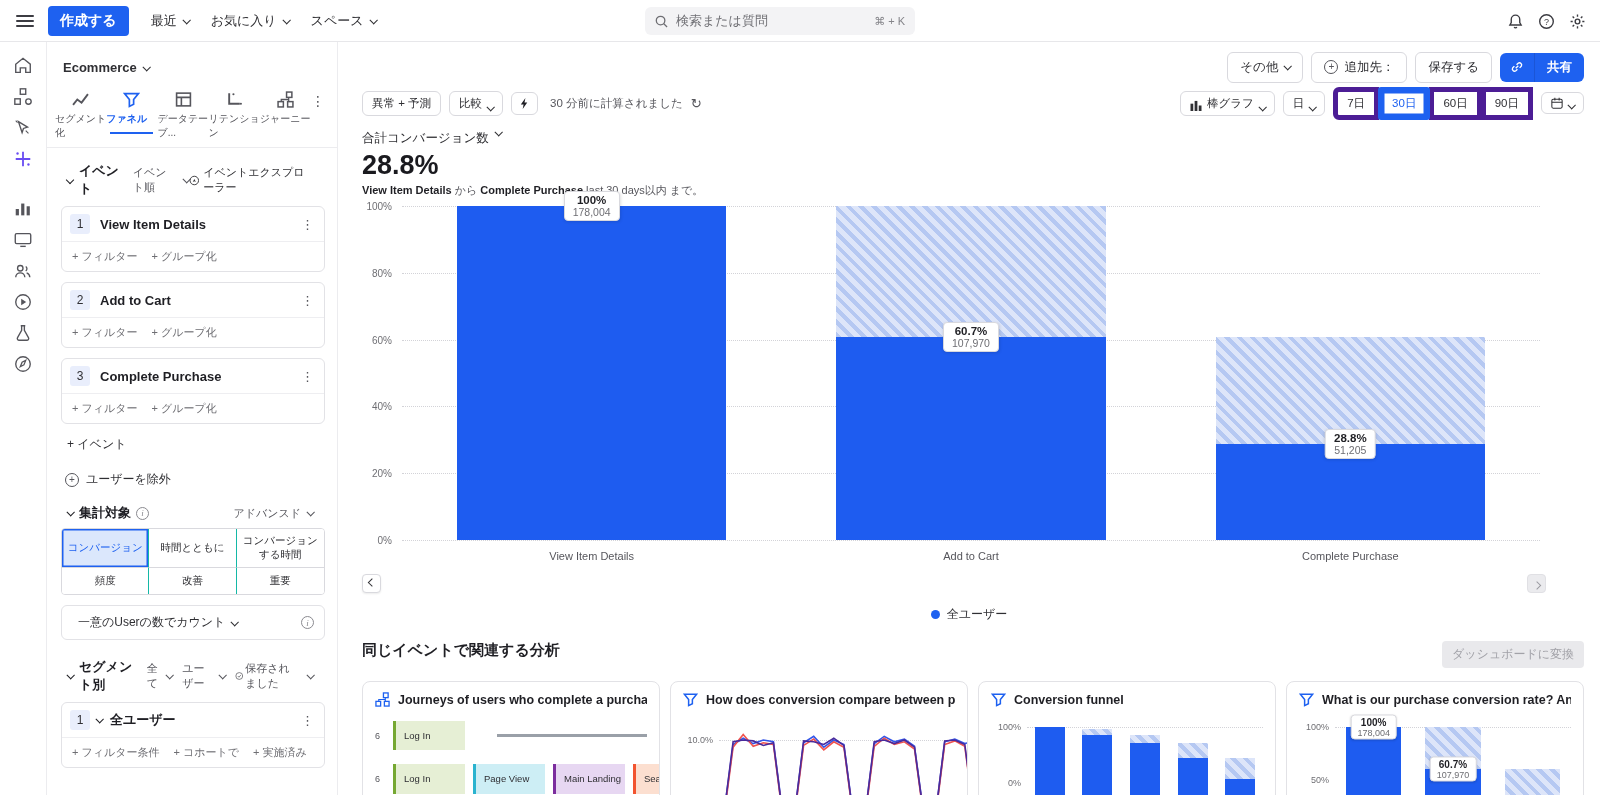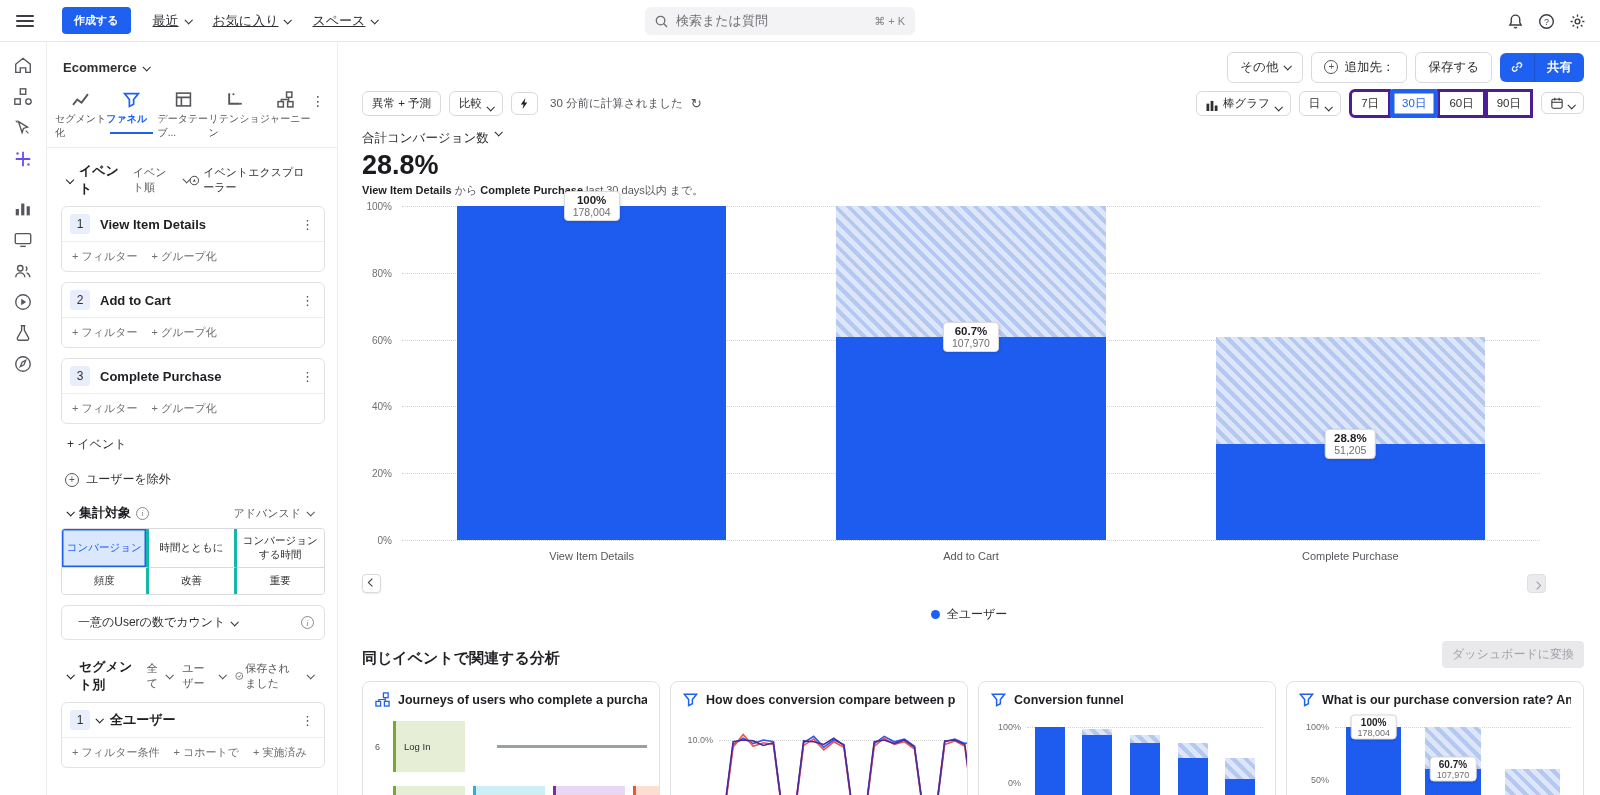--- a/index.html
+++ b/index.html
@@ -2,23 +2,23 @@
 <html><head>
 <meta charset="utf-8">
 <style>
   * { margin:0; padding:0; box-sizing:border-box; }
   html,body { width:1600px; height:795px; overflow:hidden; background:#fff;
     font-family:"Liberation Sans","DejaVu Sans",sans-serif; color:#1f1f24; }
   .topnav { position:absolute; left:0; top:0; width:1600px; height:42px; background:#fff;
     border-bottom:1px solid #e7e7ea; display:flex; align-items:center; z-index:20; }
   .hamburger { width:18px; height:12px; margin-left:16px; display:flex; flex-direction:column; justify-content:space-between; cursor:pointer;}
   .hamburger span{display:block;height:2px;background:#3c3c42;border-radius:1px;}
-  .create-btn { margin-left:28px; background:#1e61f0; color:#fff; font-size:11px; font-weight:bold;
+  .create-btn { margin-left:14px; background:#1e61f0; color:#fff; font-size:14px; font-weight:bold;
     border:none; border-radius:4px; padding:6px 12px; cursor:pointer;}
-  .nav-menu { margin-left:22px; font-size:13px; color:#2f2f33; display:flex; align-items:center; cursor:pointer;text-decoration:underline;}
+  .nav-menu { margin-left:22px; font-size:13px; color:#2f2f33; display:flex; align-items:center; cursor:pointer;}
   .chev { display:inline-block; width:6px; height:6px; border-right:1.4px solid currentColor;
     border-bottom:1.4px solid currentColor; transform:rotate(45deg) translateY(-1px); margin-left:6px; flex:none;}
   .search { position:absolute; left:645px; top:7px; width:270px; height:28px; background:#f3f3f5;
     border-radius:6px; display:flex; align-items:center; padding:0 10px; color:#6e6e73; font-size:13px; cursor:text;}
   .search .ph { flex:1; margin-left:8px; }
   .search .kbd { font-size:11px; color:#85858a; }
   .nav-icons { position:absolute; right:14px; top:0; height:42px; display:flex; align-items:center; gap:14px; }
   .nav-icons svg { display:block; cursor:pointer; }
   .rail { position:absolute; left:0; top:42px; width:47px; height:753px; background:#fff; border-right:1px solid #ececef;
     display:flex; flex-direction:column; align-items:center; padding-top:13px; }
@@ -43,21 +43,21 @@
   .ev-name { font-size:13px; font-weight:bold; color:#1f1f24; flex:1; cursor:pointer;}
   .dots { color:#55555b; font-size:13px; cursor:pointer; padding:0 2px;}
   .card .r2 { display:flex; gap:14px; padding:7px 10px; font-size:11px; color:#6e6e73; }
   .card .r2 span{cursor:pointer;}
   .linkish { font-size:12px; color:#2f2f33; cursor:pointer; }
   .circle-ic { width:14px; height:14px; border:1.2px solid #55555b; border-radius:50%; color:#55555b;
     display:inline-flex; align-items:center; justify-content:center; font-size:10px; line-height:1; margin-right:7px; flex:none;}
   .info-ic { width:13px; height:13px; border:1.1px solid #8a8a90; border-radius:50%; color:#8a8a90;
     display:inline-flex; align-items:center; justify-content:center; font-size:9px; font-style:italic; font-family:"Liberation Serif",serif; flex:none;}
   .mgrid { display:grid; grid-template-columns:1fr 1fr 1fr; border:1px solid #d9d9de; border-radius:4px; overflow:hidden; margin-bottom:10px;}
-  .mcell { font-size:10.5px; color:#2f2f33; text-align:center; padding:5px 2px; border-right:3px solid #14b8a6;
+  .mcell { font-size:10.5px; color:#2f2f33; text-align:center; padding:5px 2px; border-right:1px solid #14b8a6;
     border-bottom:1px solid #d9d9de; display:flex; align-items:center; justify-content:center; min-height:26px; cursor:pointer; background:#fff;}
   .mcell:nth-child(3n){border-right:none;}
   .mcell:nth-child(n+4){border-bottom:none;}
   .mcell.sel { background:#dbe7fc; color:#1e61f0; box-shadow:inset 0 0 0 1.5px #1e61f0; }
   .optbox { border:1px solid #e2e2e6; border-radius:6px; }
   .optrow { display:flex; align-items:center; padding:8px 10px; font-size:12px; color:#2f2f33; cursor:pointer;}
   .optrow + .optrow { border-top:1px solid #eeeef1; }
   .main { position:absolute; left:338px; top:42px; width:1262px; height:753px; background:#fff; overflow:hidden;}
   .actions { display:flex; justify-content:flex-end; align-items:center; gap:8px; padding:10px 16px 4px 0; height:44px;}
   .btn { border:1px solid #d9d9de; background:#fff; border-radius:6px; font-size:12.5px; color:#2f2f33;
@@ -67,21 +67,21 @@
     display:flex; align-items:center; cursor:pointer; font-family:inherit;}
   .btn-blue.icon-only { padding:6px 10px; border-right:1px solid #1b55d6; }
   .toolbar { display:flex; align-items:center; padding:2px 16px 0 24px; height:32px; }
   .tb { border:1px solid #d9d9de; background:#fff; border-radius:6px; font-size:11.5px; color:#2f2f33;
     padding:4px 9px; display:flex; align-items:flex-end; margin-right:8px; cursor:pointer; white-space:nowrap;}
   .tb .chev{margin-left:5px;}
   .computed { font-size:11.5px; color:#56565c; display:flex; align-items:center; margin-left:4px;}
   .refresh { margin-left:8px; font-size:13px; color:#56565c; cursor:pointer;}
   .tright { margin-left:auto; display:flex; align-items:center; }
   .seg { display:flex; margin-right:8px;}
-  .seg .sgb { border:3px solid #4c1d95; background:#fff; font-size:11.5px; color:#2f2f33; padding:4px 9px; cursor:pointer; margin-left:-1px;}
+  .seg .sgb { border:5px solid #4c1d95; background:#fff; font-size:11.5px; color:#2f2f33; padding:4px 9px; cursor:pointer; margin-left:-1px;}
   .seg .sgb:first-child{ border-radius:6px 0 0 6px; margin-left:0;}
   .seg .sgb.sel { color:#1e61f0; box-shadow:inset 0 0 0 1.5px #1e61f0; border-color:#1e61f0; border-radius:3px; position:relative; z-index:2; background:#fff;}
   .metric { padding:10px 0 0 24px; }
   .metric .mlabel { font-size:12.5px; color:#2f2f33; display:inline-flex; cursor:pointer;}
   .metric .mval { font-size:27px; font-weight:bold; color:#1a1a1f; margin-top:3px;}
   .metric .msince { font-size:11px; color:#56565c; margin-top:1px;}
   .metric .mdesc { font-size:11px; color:#56565c; margin-top:2px;}
   .metric .mdesc b { color:#1f1f24; }
   .chart { position:relative; margin:8px 60px 0 24px; height:334px; }
   .ylab { position:absolute; left:0; width:30px; text-align:right; font-size:10px; color:#6e6e73; transform:translateY(-50%);}
@@ -100,32 +100,32 @@
   .navarrows { position:relative; height:30px; margin-top:12px;}
   .arrbtn { position:absolute; width:19px; height:19px; border-radius:4px; display:flex; align-items:center; justify-content:center; cursor:pointer;}
   .arrbtn.left { left:24px; background:#fff; border:1px solid #d9d9de; box-shadow:0 1px 2px rgba(0,0,0,.08); color:#2f2f33;}
   .arrbtn.right { right:54px; background:#ebebee; border:1px solid #e0e0e4; color:#9a9aa0;}
   .arrbtn .chev{ margin:0;}
   .arrbtn .chev.l{ transform:rotate(135deg) translate(-1px,1px);}
   .arrbtn .chev.r{ transform:rotate(-45deg) translate(-1px,1px);}
   .legend { text-align:center; font-size:12px; color:#2f2f33; margin-top:2px;}
   .legend .dot{ display:inline-block; width:9px; height:9px; border-radius:50%; background:#1e61f0; margin-right:7px; vertical-align:-1px;}
   .related { padding:18px 16px 0 24px; }
-  .rel-head { display:flex; align-items:flex-end; }
+  .rel-head { display:flex; align-items:flex-start; }
   .rel-head h2 { font-size:15px; font-weight:bold; color:#1f1f24;}
   .dash-btn { margin-left:auto; background:#e9e9ec; color:#a2a2a8; border:none; border-radius:4px;
     font-size:12px; padding:5px 10px; cursor:default; font-family:inherit;}
   .cards-row { display:flex; gap:10px; margin-top:13px; }
   .rcard { flex:1; border:1px solid #e2e2e6; border-radius:8px; background:#fff; padding:10px 12px; height:160px; overflow:hidden;}
   .rcard .title { display:flex; align-items:center; gap:8px; font-size:12.5px; font-weight:bold; color:#1f1f24;
     white-space:nowrap; overflow:hidden; text-overflow:ellipsis; cursor:pointer;}
   .rcard .title svg{flex:none;}
   .jrow { display:flex; align-items:center; margin-top:14px; gap:8px;}
   .jcount { font-size:9px; color:#56565c; width:10px; flex:none;}
-  .jnode { font-size:9.5px; color:#2f2f33; padding:20px 8px; width:72px; flex:none; border-left:3px solid; line-height:1.2; overflow:hidden; white-space:nowrap;}
+  .jnode { font-size:9.5px; color:#2f2f33; padding:9px 8px; width:72px; flex:none; border-left:3px solid; line-height:1.2; overflow:hidden; white-space:nowrap;}
   .jline { flex:1; height:3px; background:#9aa0a8; margin-left:24px;}
   .minichart { position:relative; margin-top:8px; height:120px;}
   .mytick { position:absolute; font-size:9px; color:#6e6e73; transform:translateY(-50%); width:30px; text-align:right;}
   .mgline { position:absolute; left:36px; right:0; border-top:1px dotted #d3d3d8;}
   .mbars { position:absolute; left:40px; right:4px; top:0; bottom:0; display:flex; gap:10px; align-items:flex-end;}
   .mb { flex:1; position:relative; height:100%;}
   .mtip { position:absolute; left:50%; transform:translate(-50%,-50%); background:#fff; border:1px solid #d9d9de;
     border-radius:4px; box-shadow:0 1px 2px rgba(0,0,0,.12); text-align:center; padding:1px 6px; z-index:5; white-space:nowrap;}
   .mtip .p{ font-size:10px; font-weight:bold;} .mtip .c{ font-size:9px; color:#6e6e73;}
 </style>

